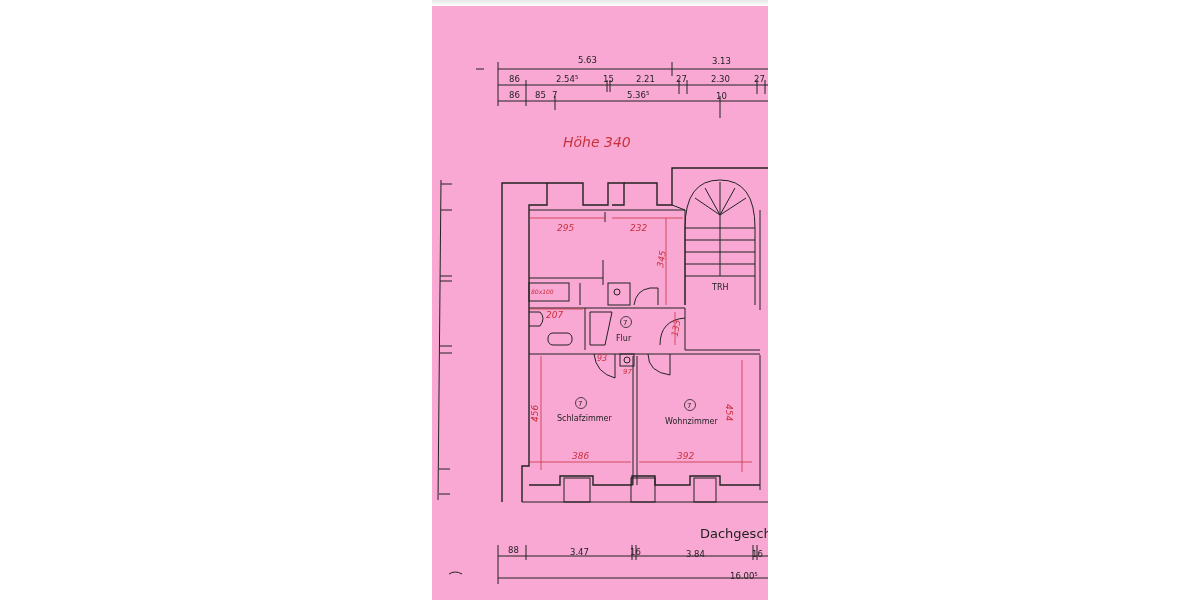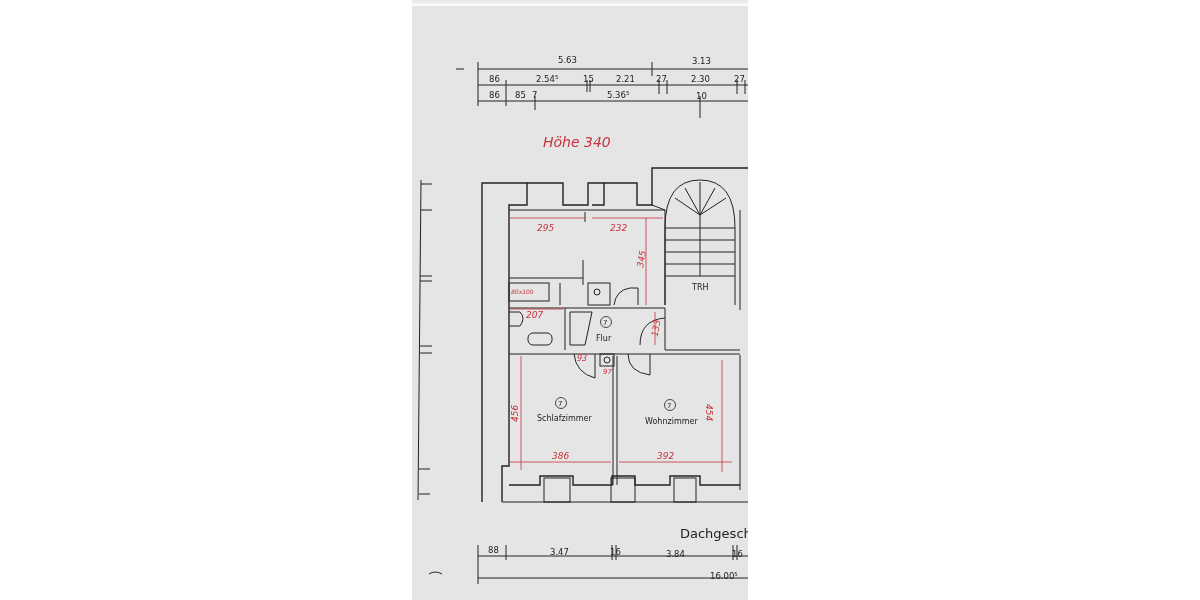--- a/index.html
+++ b/index.html
@@ -1,17 +1,17 @@
 <!DOCTYPE html>
 <html><head>
 <meta charset="utf-8">
 <style>
   html, body { margin:0; padding:0; }
   body { width:1200px; height:600px; background:#ffffff; position:relative; overflow:hidden; font-family:"DejaVu Sans", sans-serif; }
-  .viewer { position:absolute; left:412px; top:0; width:336px; height:600px; background:#e5e5e5; overflow:hidden; }
+  .viewer { position:absolute; left:432px; top:0; width:336px; height:600px; background:#f9a8d4; overflow:hidden; }
   .viewer .topshade { position:absolute; left:0; top:0; width:336px; height:6px; background:linear-gradient(#e6e6e6,#fefefe); }
   svg { position:absolute; left:0; top:0; }
   .dim { font-family:"DejaVu Sans", sans-serif; font-size:8.5px; fill:#222; }
   .lbl { font-family:"DejaVu Sans", sans-serif; font-size:8px; fill:#222; }
   .red { font-family:"DejaVu Sans", sans-serif; font-size:11px; fill:#c8323c; font-style:italic; }
   .redsm { font-family:"DejaVu Sans", sans-serif; font-size:9px; fill:#c8323c; font-style:italic; }
   .title { font-family:"DejaVu Sans", sans-serif; font-size:13px; fill:#222; }
 </style>
 </head>
 <body>

